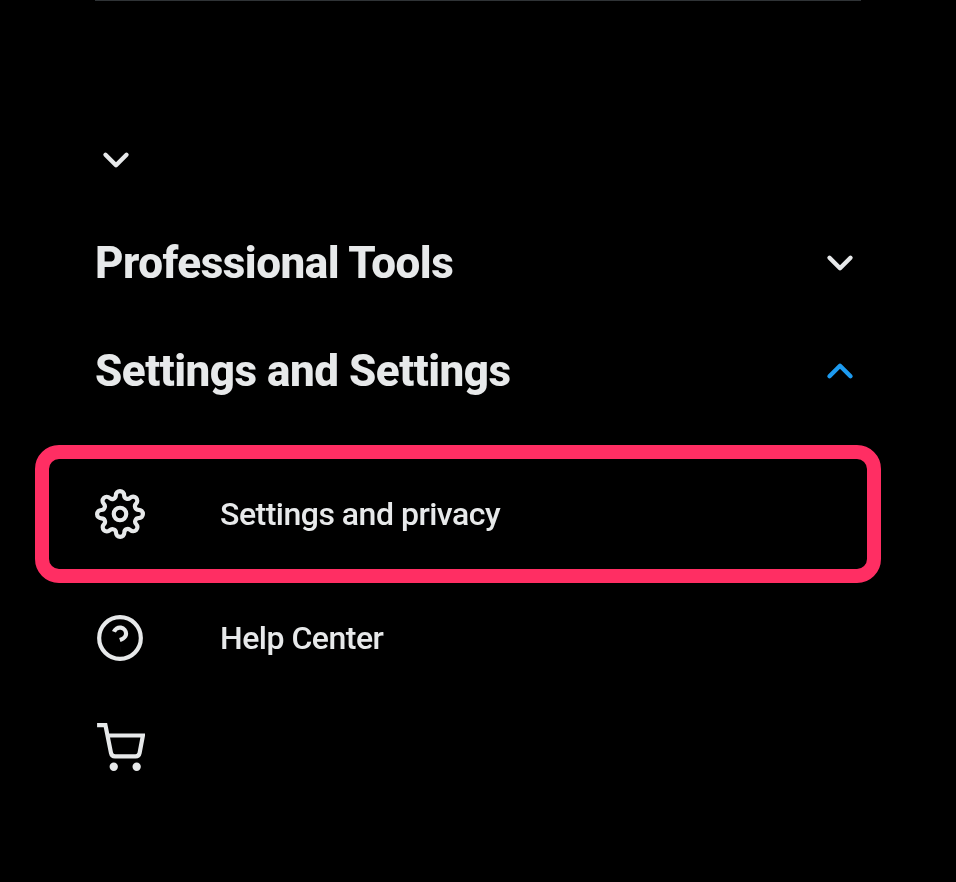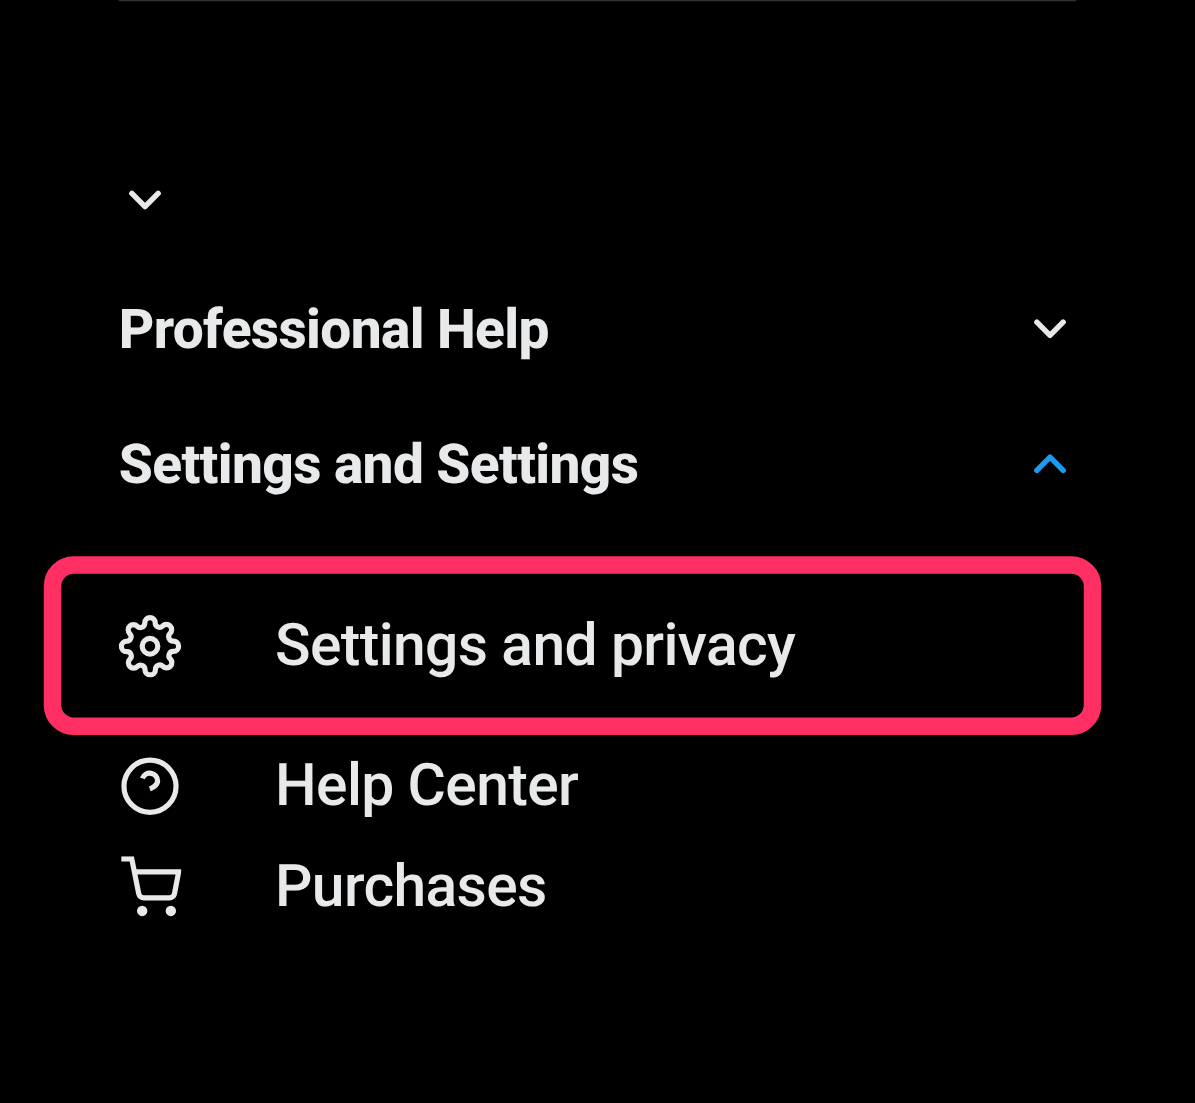--- a/index.html
+++ b/index.html
@@ -60,21 +60,21 @@
       stroke: #1d9bf0;
     }
     
     .submenu {
       padding-top: 20px;
     }
     
     .submenu-item {
       display: flex;
       align-items: center;
-      padding: 13px 0;
+      padding: 30px 0;
       cursor: pointer;
       gap: 75px;
     }
     
     .submenu-item.highlighted {
       border: 14px solid #ff2e63;
       border-radius: 24px;
       margin-left: -60px;
       margin-right: -20px;
       padding: 30px 20px 30px 46px;
@@ -92,41 +92,41 @@
     .submenu-icon svg {
       width: 100%;
       height: 100%;
       fill: none;
       stroke: #e7e9ea;
       stroke-width: 2;
     }
     
     .submenu-label {
       color: #e7e9ea;
-      font-size: 47px;
+      font-size: 32px;
       font-weight: 500;
       letter-spacing: -0.5px;
     }
   </style>
 </head>
 <body>
 
 <div class="container">
   <div class="divider"></div>
 
   <div class="menu-section">
     <span class="chevron-icon chevron-down">
       <svg viewBox="0 0 24 24" fill="none" stroke-width="2.5" stroke-linecap="round" stroke-linejoin="round">
         <polyline points="6 9 12 15 18 9"></polyline>
       </svg>
     </span>
   </div>
 
   <div class="menu-section">
-    <span class="menu-section-label">Professional Help</span>
+    <span class="menu-section-label">Professional Tools</span>
     <span class="chevron-icon chevron-down">
       <svg viewBox="0 0 24 24" fill="none" stroke-width="2.5" stroke-linecap="round" stroke-linejoin="round">
         <polyline points="6 9 12 15 18 9"></polyline>
       </svg>
     </span>
   </div>
 
   <div class="menu-section">
     <span class="menu-section-label">Settings and Settings</span>
     <span class="chevron-icon chevron-up">
@@ -159,16 +159,15 @@
     </div>
 
     <div class="submenu-item">
       <span class="submenu-icon">
         <svg viewBox="0 0 24 24">
           <circle cx="9" cy="21" r="1" fill="#e7e9ea"></circle>
           <circle cx="20" cy="21" r="1" fill="#e7e9ea"></circle>
           <path d="M1 1h4l2.68 13.39a2 2 0 0 0 2 1.61h9.72a2 2 0 0 0 2-1.61L23 6H6"></path>
         </svg>
       </span>
-      <span class="submenu-label">Purchases</span>
     </div>
   </div>
 </div>
 
 </body></html>

